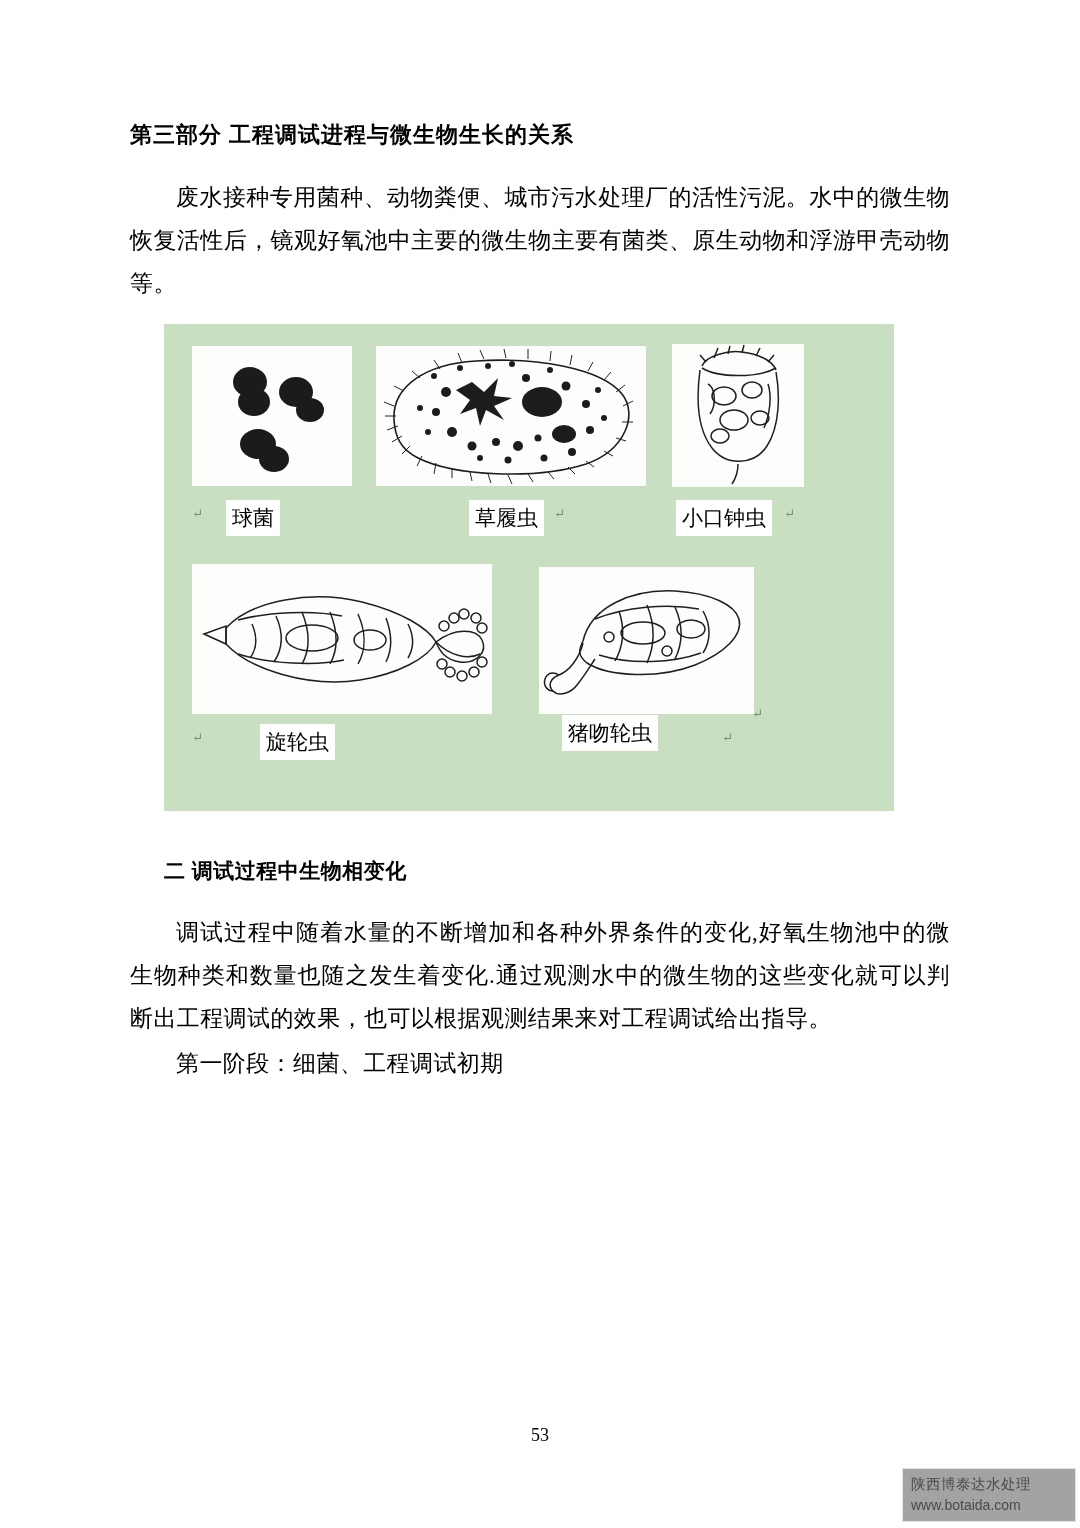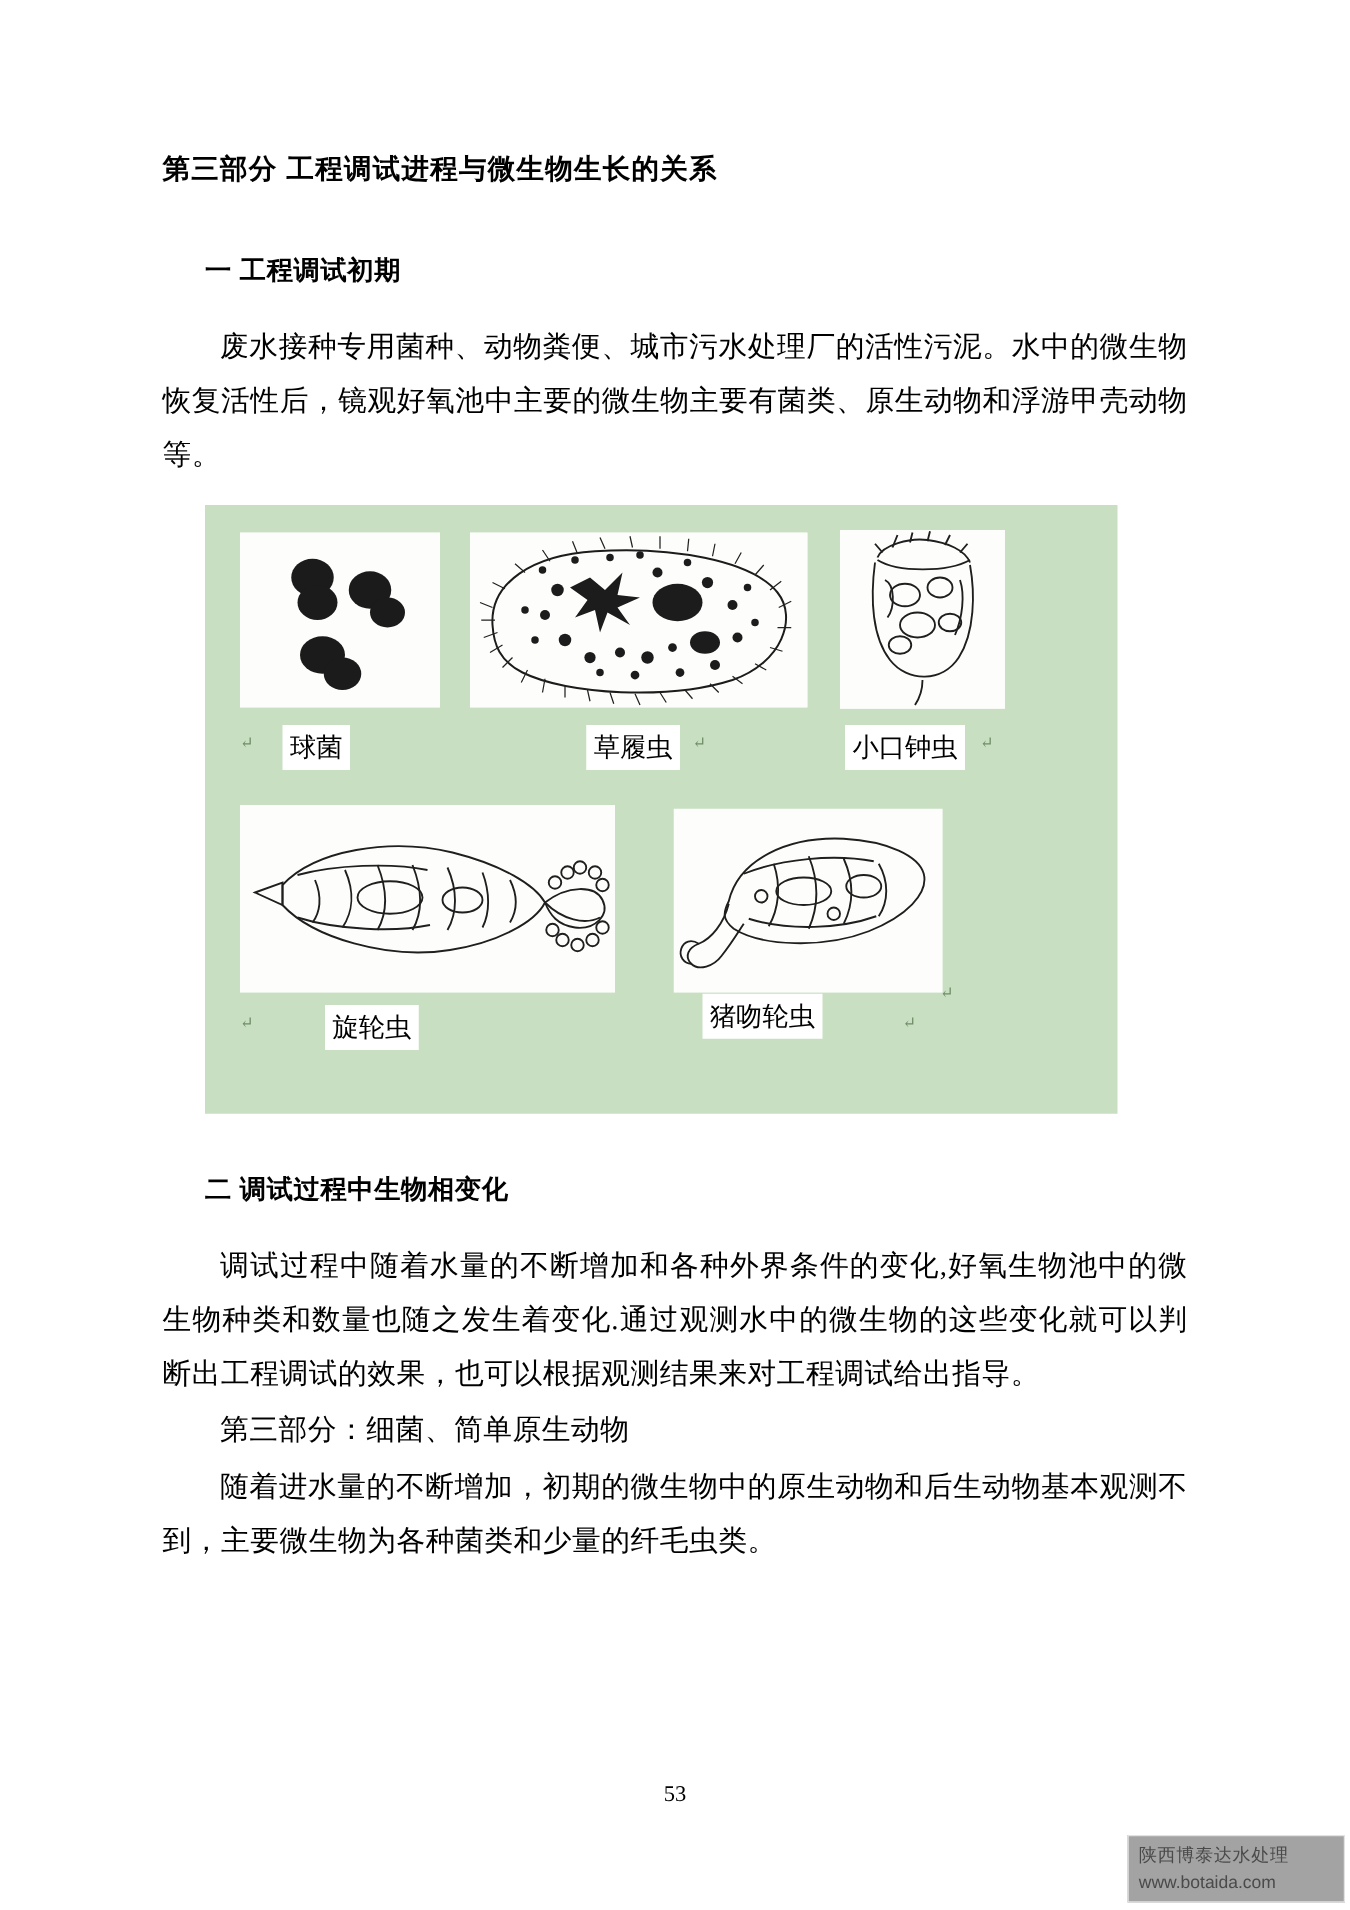--- a/index.html
+++ b/index.html
@@ -118,21 +118,20 @@
 </style>
 </head>
 <body>
 
 <div class="page">
 
   <div class="content">
 
     <div class="doc-title">第三部分 工程调试进程与微生物生长的关系</div>
 
-    <div class="section-head sec1">一  工程调试初期</div>
 
     <p class="para first">废水接种专用菌种、动物粪便、城市污水处理厂的活性污泥。水中的微生物恢复活性后，镜观好氧池中主要的微生物主要有菌类、原生动物和浮游甲壳动物等。</p>
 
     <div class="figure">
 
       <div class="panel" id="p-cocci">
         <svg width="160" height="140" viewBox="0 0 160 140">
           <rect width="160" height="140" fill="#fdfdfb"></rect>
           <g fill="#1b1b1b">
             <ellipse cx="58" cy="36" rx="17" ry="15"></ellipse>
@@ -270,22 +269,21 @@
       <div class="mark" style="left:390px; top:182px;">↵</div>
       <div class="mark" style="left:620px; top:182px;">↵</div>
       <div class="mark" style="left:28px; top:406px;">↵</div>
       <div class="mark" style="left:588px; top:382px;">↵</div>
       <div class="mark" style="left:558px; top:406px;">↵</div>
     </div>
 
     <div class="section-head sec2">二  调试过程中生物相变化</div>
 
     <p class="para first">调试过程中随着水量的不断增加和各种外界条件的变化,好氧生物池中的微生物种类和数量也随之发生着变化.通过观测水中的微生物的这些变化就可以判断出工程调试的效果，也可以根据观测结果来对工程调试给出指导。</p>
-    <p class="para tight">第三部分：细菌、简单原生动物</p>
-    <p class="para tight">随着进水量的不断增加，初期的微生物中的原生动物和后生动物基本观测不到，主要微生物为各种菌类和少量的纤毛虫类。</p>
+    <p class="para tight">第一阶段：细菌、工程调试初期</p>
 
   </div>
 
   <div class="pagenum">53</div>
 
   <div class="watermark">
     <div class="l1">陕西博泰达水处理</div>
     <div class="l2">www.botaida.com</div>
   </div>
 

